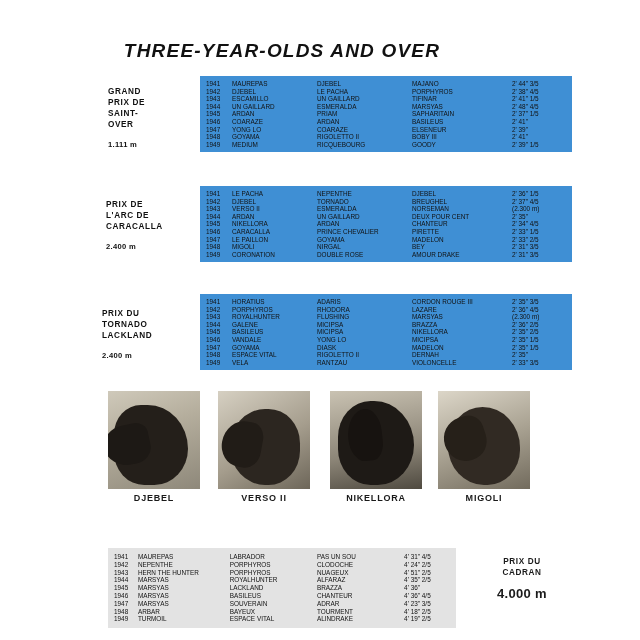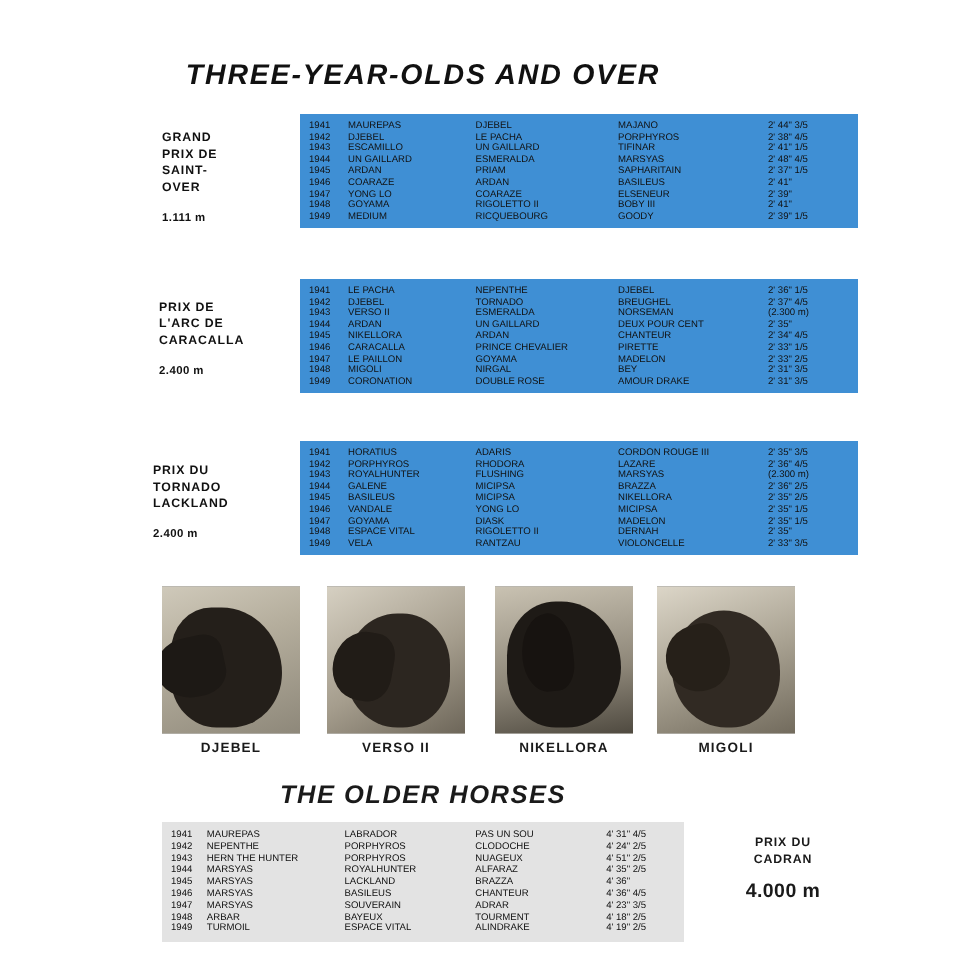--- a/index.html
+++ b/index.html
@@ -388,21 +388,20 @@
     <div class="caption" style="left:222px;">NIKELLORA</div>
 
     <div class="photo" style="left:330px;top:0;">
       <div class="sky" style="background:linear-gradient(160deg,#dcd6c8 0%,#aaa393 50%,#726b5d 100%);"></div>
       <div class="horse" style="left:10px;top:16px;width:72px;height:78px;background:#312a23;border-radius:48% 52% 45% 50%;"></div>
       <div class="horse" style="left:6px;top:26px;width:42px;height:44px;background:#262019;border-radius:50% 35% 45% 50%;transform:rotate(-18deg);"></div>
     </div>
     <div class="caption" style="left:330px;">MIGOLI</div>
   </div>
 
-  <h2 class="sub-title">THE OLDER HORSES</h2>
 
   <div class="grey-table">
     <div class="row">
         <span class="g-year">1941</span>
         <span class="g-a">MAUREPAS</span>
         <span class="g-b">LABRADOR</span>
         <span class="g-b">PAS UN SOU</span>
         <span class="g-t">4' 31" 4/5</span>
       </div>
     <div class="row">

